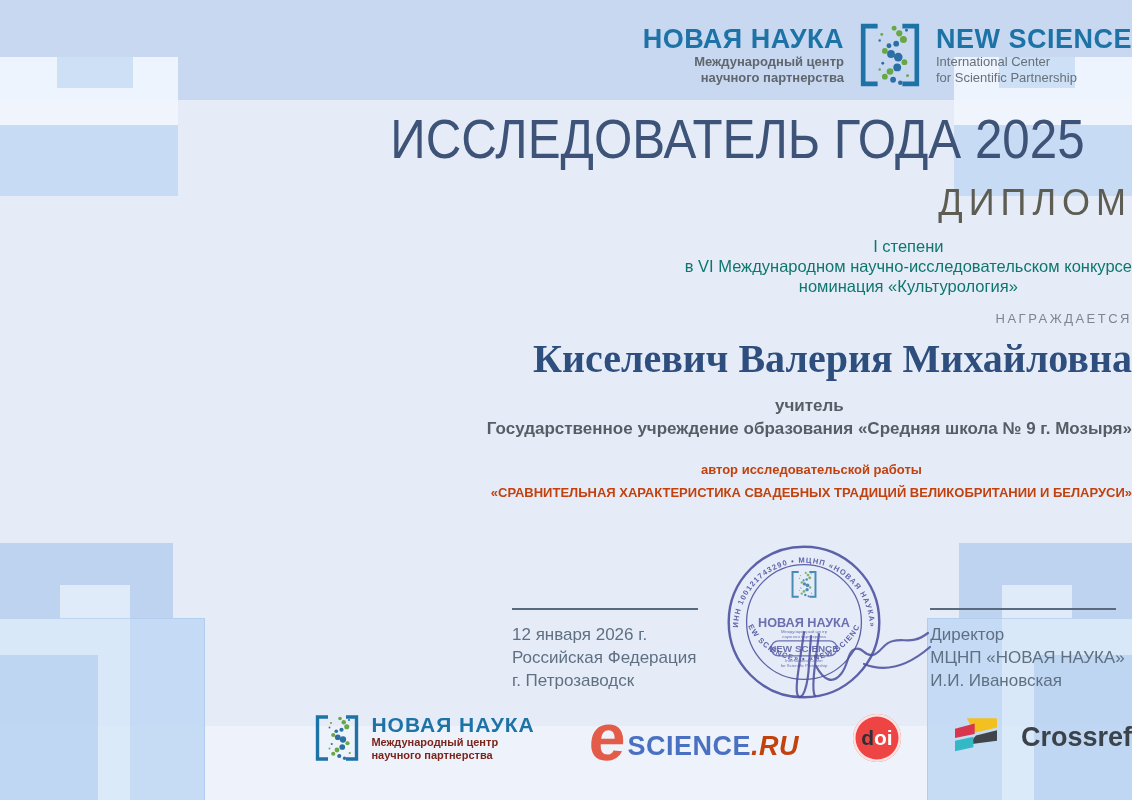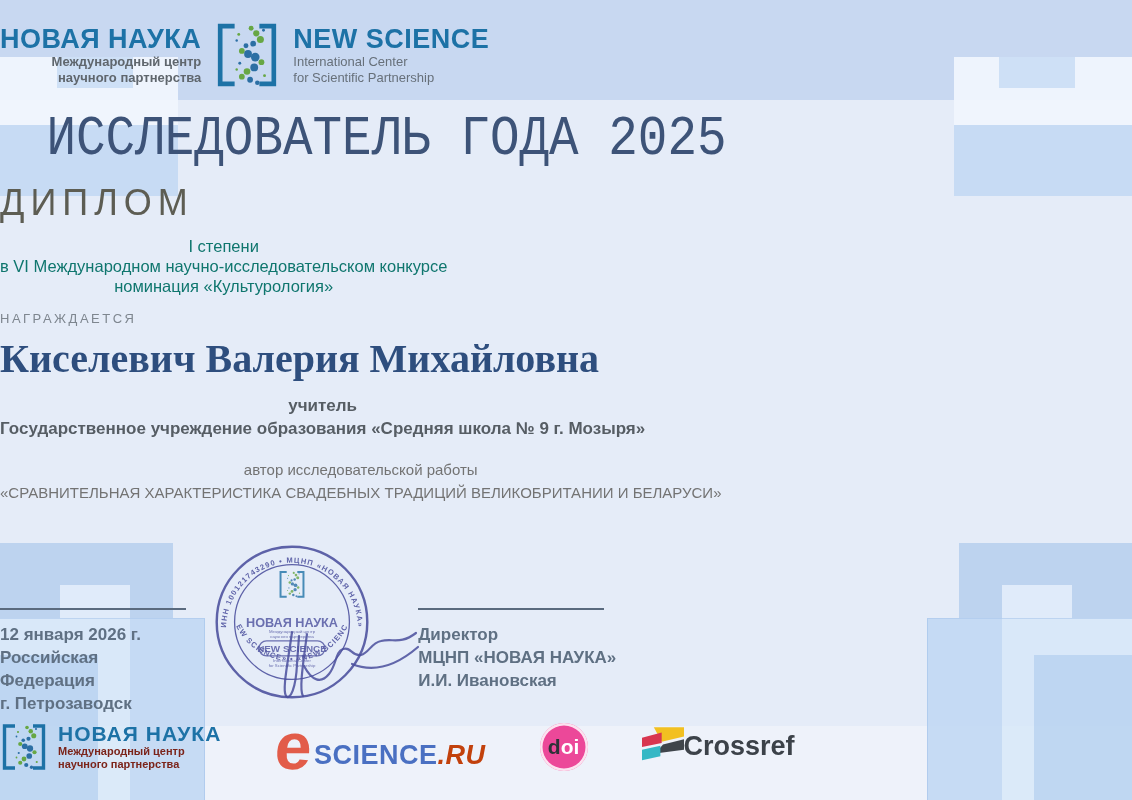--- a/index.html
+++ b/index.html
@@ -30,71 +30,71 @@
   .bl-4 { left:0;     top:655px; width:98px;  height:145px; background:rgba(168,198,237,.55); }
   .bl-5 { left:130px; top:618px; width:75px;  height:182px; background:rgba(168,198,237,.4); }
 
   .br-1 { left:959px;  top:543px; width:173px; height:75px;  background:rgba(150,185,230,.5); }
   .br-2 { left:1002px; top:585px; width:70px;  height:33px;  background:rgba(232,241,252,.8); }
   .br-3 { left:927px;  top:618px; width:205px; height:182px; background:rgba(214,231,249,.8); border-left:1px solid rgba(160,193,232,.6); border-top:1px solid rgba(160,193,232,.5);}
   .br-4 { left:1034px; top:655px; width:98px;  height:145px; background:rgba(168,198,237,.55); }
   .br-5 { left:927px;  top:618px; width:75px;  height:182px; background:rgba(168,198,237,.4); }
 
   
-  .content{ position:absolute; inset:0; display:flex; flex-direction:column; align-items:flex-start; text-align:center; }
+  .content{ position:absolute; inset:0; display:flex; flex-direction:column; align-items:flex-end; text-align:center;margin-left:24px; }
 
   .header{ margin-top:22px; display:flex; align-items:center; gap:13px; }
   .header .ru{ text-align:right; }
   .header .en{ text-align:left; }
   .org-main{ font-size:27px; font-weight:bold; color:#1d72a6; letter-spacing:.5px; line-height:30px; }
   .org-sub{ font-size:13px; font-weight:bold; color:#5f666d; line-height:16px; }
   .header .en .org-sub{ font-weight:normal; color:#67707a; }
 
-  .title{ margin-top:22px; font-family:Liberation Mono, monospace; font-size:56px; font-weight:normal;
+  .title{ margin-top:22px; font-family:Liberation Sans, sans-serif; font-size:56px; font-weight:normal;
           color:#3d5378; line-height:58px; }
   .title span{ display:inline-block; transform:scaleX(.88); white-space:nowrap; }
 
   .diploma-label{ margin-top:14px; font-size:36px; color:#5d5d53; letter-spacing:6px; font-weight:normal; }
 
   .gray-block{ margin-top:12px; font-size:16.5px; line-height:20px; color:#0f766e; }
   .awarded{ margin-top:15px; font-size:13px; letter-spacing:2.5px; color:#7e868f; }
 
   .name{ margin-top:10px; font-family:"Liberation Serif", serif; font-weight:bold;
          font-size:40px; color:#2e4e7e; line-height:46px; }
 
   .bold-block{ margin-top:12px; font-size:17px; font-weight:bold; color:#565d64; line-height:23px; }
-  .work-block{ margin-top:18px; font-size:15px; font-weight:normal; color:#737373; line-height:23px; }
+  .work-block{ margin-top:18px; font-size:13px; font-weight:bold; color:#c2410c; line-height:23px; }
 
   
   .footer{ margin-top:56px; width:620px; display:flex; justify-content:space-between; align-items:flex-start; }
-  .f-col{ padding-top:48px; text-align:left; font-size:17px; font-weight:bold; color:#5f7083; line-height:23px; }
+  .f-col{ padding-top:48px; text-align:left; font-size:17px; font-weight:normal; color:#5f7083; line-height:23px; }
   .f-col .rule{ width:186px; height:2px; background:#5a6a7e; margin-bottom:13px; }
   .f-left{ width:195px; }
   .f-right{ width:205px; }
   .stamp-zone{ position:relative; width:230px; height:172px; margin-top:-26px; }
   .stamp-zone svg{ position:absolute; }
 
   
   .partners{ margin-top:6px; display:flex; align-items:center; gap:54px; }
   .nn-partner{ display:flex; align-items:center; gap:10px; text-align:left; }
   .nn-title{ font-size:21px; font-weight:bold; color:#1d72a6; letter-spacing:1px; line-height:23px; }
   .nn-sub{ font-size:11px; font-weight:bold; color:#7b241a; line-height:13px; }
 
   .elibrary{ display:flex; align-items:center; }
   .el-e{ font-size:66px; font-weight:bold; color:#e25c49; line-height:.78; transform:skewX(-4deg); }
   .el-text{ font-size:27px; font-weight:bold; margin-left:2px; margin-top:18px; letter-spacing:.5px; }
   .el-lib{ color:#4a70c2; } .el-ru{ color:#c2410c;font-style:italic; }
 
-  .doi-badge{ width:48px; height:48px; border-radius:50%; background:#ec4899;
+  .doi-badge{ width:48px; height:48px; border-radius:50%; background:#ef4444;
               box-shadow:inset 0 0 0 2.5px rgba(255,255,255,.85);
               display:flex; align-items:center; justify-content:center; }
   .doi-badge span{ font-size:21px; font-weight:bold; letter-spacing:0; }
   .doi-d{ color:#2c3137; } .doi-oi{ color:#ffffff; }
 
-  .crossref{ display:flex; align-items:center; gap:0; }
+  .crossref{ display:flex; align-items:center; gap:24px; }
   .cr-text{ font-size:27px; font-weight:bold; color:#3c4249; }
 </style>
 </head>
 <body>
 
 <svg width="0" height="0" style="position:absolute">
   <symbol id="dna-logo" viewBox="0 0 64 64">
     <path d="M20,4 H6 V60 H20" fill="none" stroke="#1d72a6" stroke-width="4.5"></path>
     <path d="M44,4 H58 V60 H44" fill="none" stroke="#1d72a6" stroke-width="4.5"></path>
     <circle cx="36" cy="6" r="2.4" fill="#67a744"></circle>

